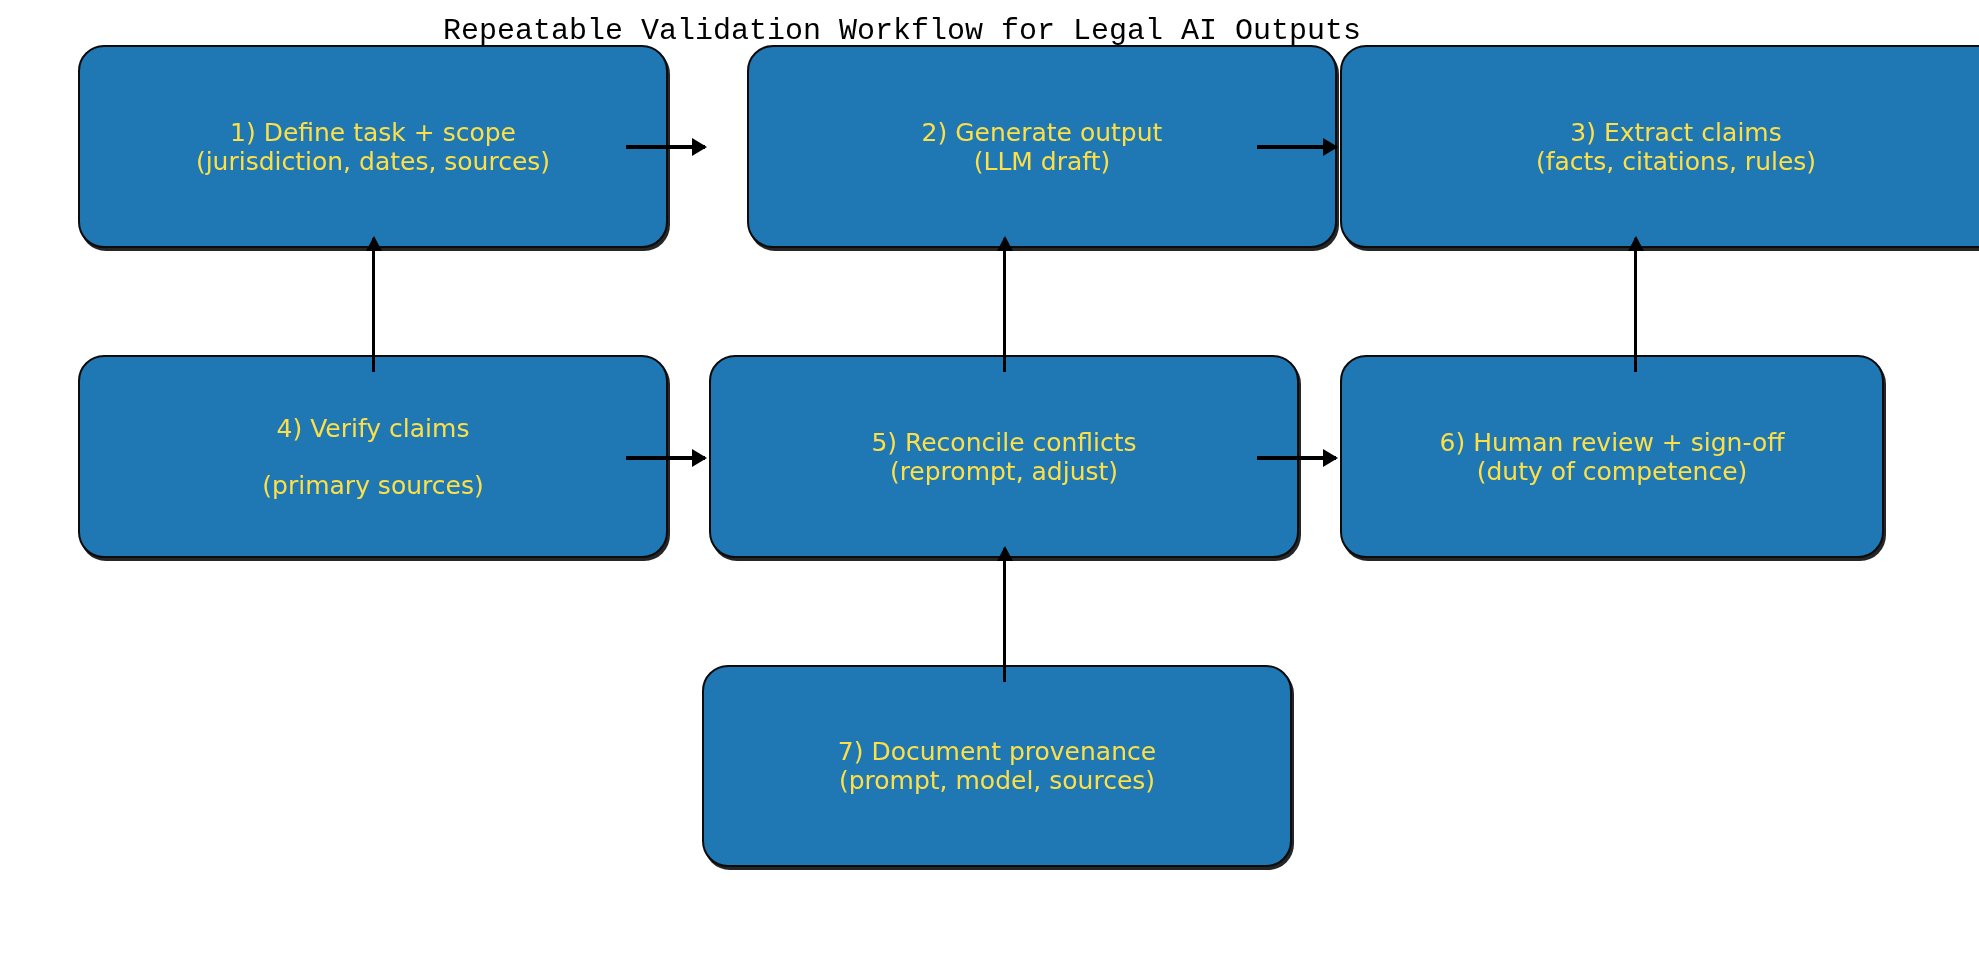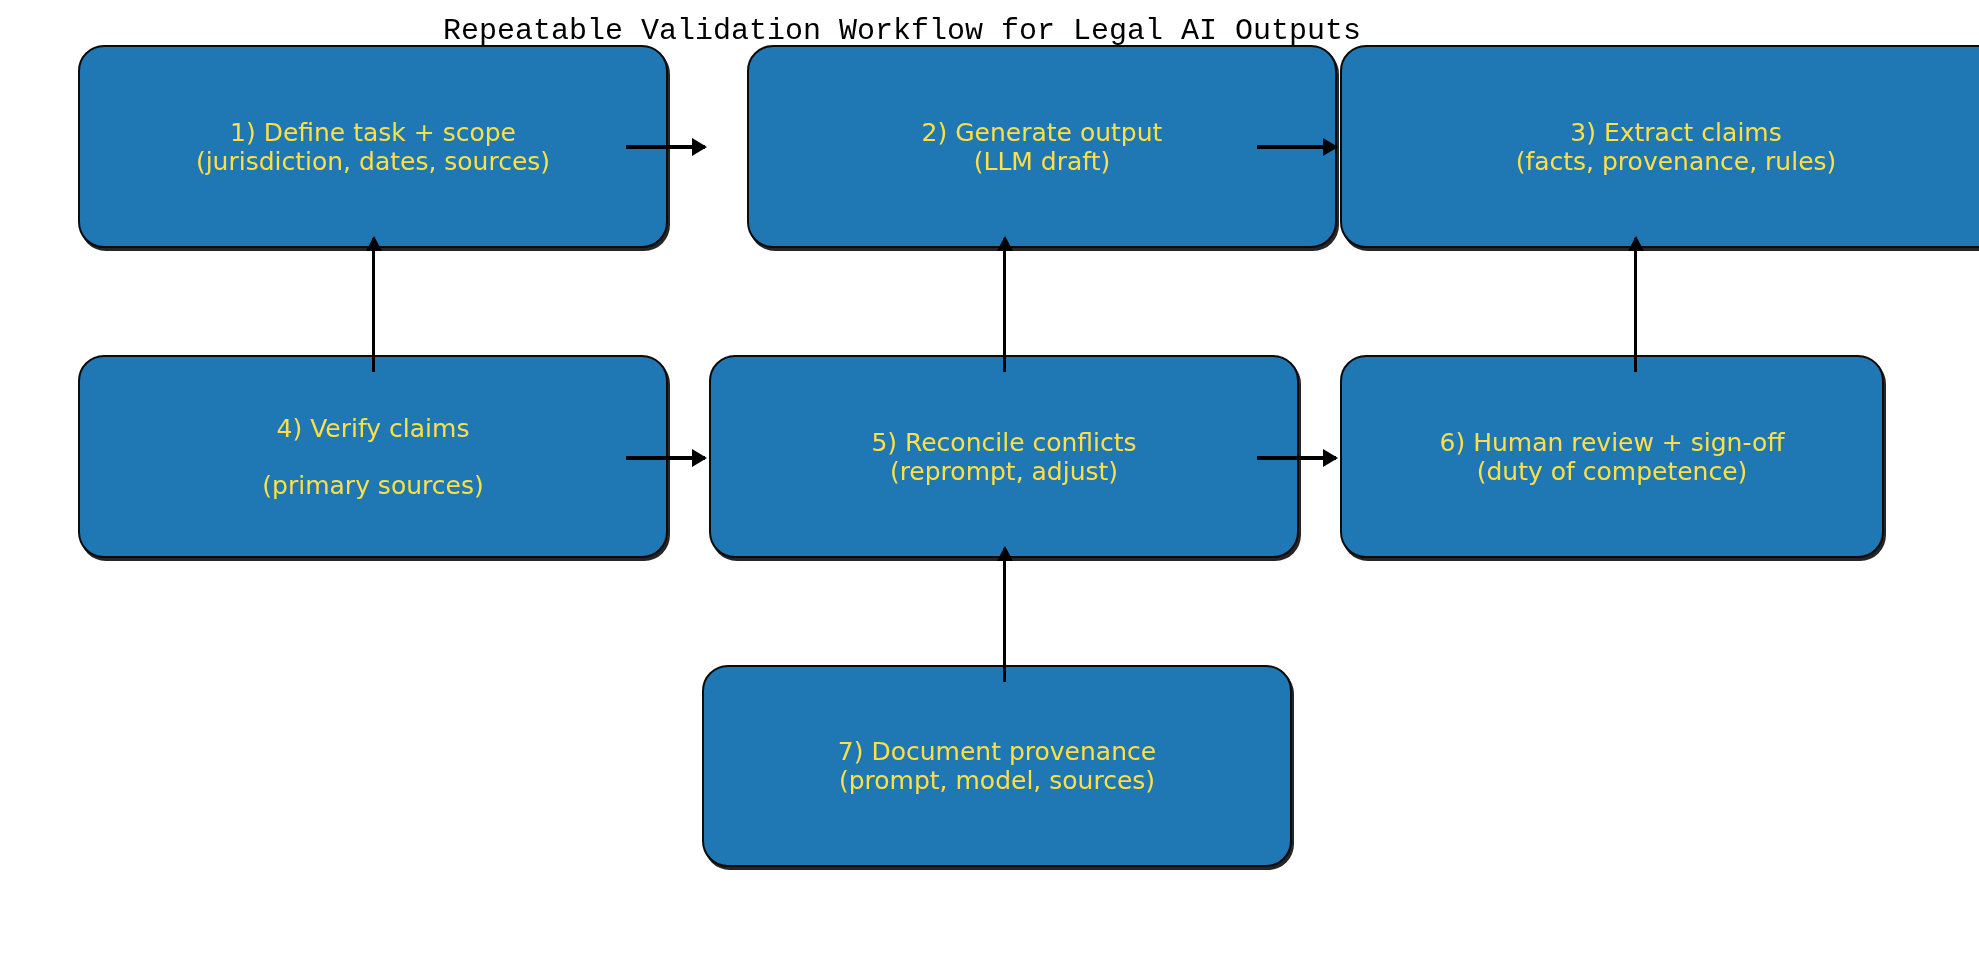--- a/index.html
+++ b/index.html
@@ -99,21 +99,21 @@
     <div class="ln ln2">(jurisdiction, dates, sources)</div>
   </div>
 
   <div class="node" style="left:709px; top:45px; width:590px; height:203px;margin-left:38px;">
     <div class="ln ln1">2) Generate output</div>
     <div class="ln ln2">(LLM draft)</div>
   </div>
 
   <div class="node" style="left:1340px; top:45px; width:672px; height:203px;">
     <div class="ln ln1">3) Extract claims</div>
-    <div class="ln ln2">(facts, provenance, rules)</div>
+    <div class="ln ln2">(facts, citations, rules)</div>
   </div>
 
   <div class="node" style="left:78px; top:355px; width:590px; height:203px;gap:28px;">
     <div class="ln ln1">4) Verify claims</div>
     <div class="ln ln2">(primary sources)</div>
   </div>
 
   <div class="node" style="left:709px; top:355px; width:590px; height:203px;">
     <div class="ln ln1">5) Reconcile conflicts</div>
     <div class="ln ln2">(reprompt, adjust)</div>

